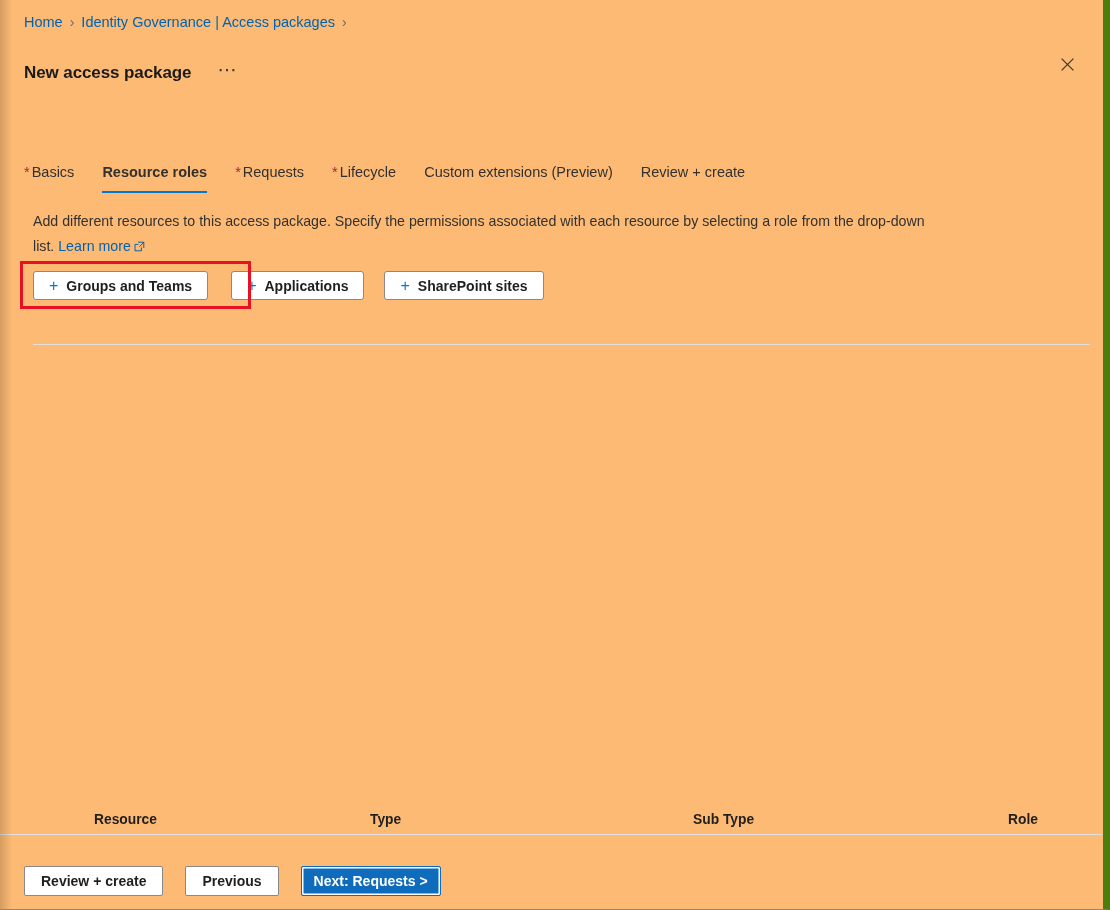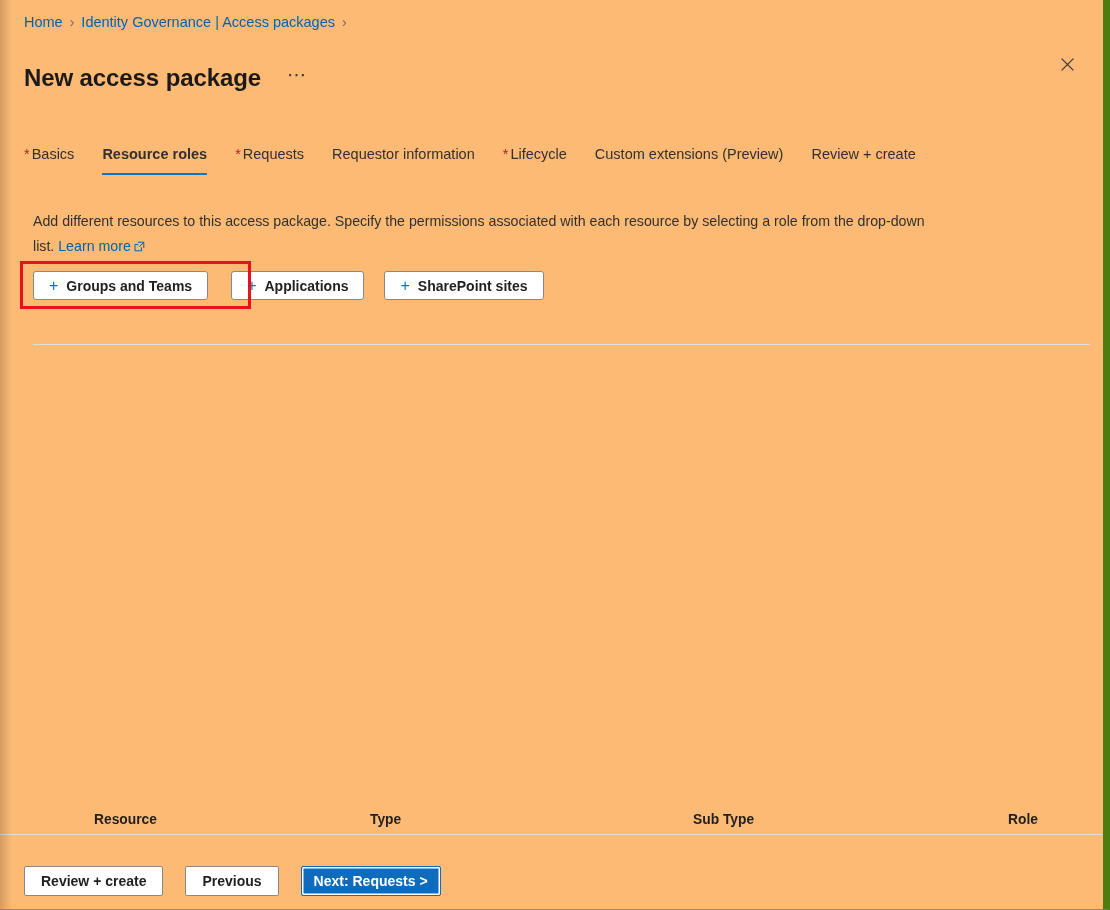--- a/index.html
+++ b/index.html
@@ -62,21 +62,21 @@
 
   
   #title-row {
     position: absolute;
     left: 24px;
     top: 45px;
     display: flex;
     align-items: center;
   }
   #page-title {
-    font-size: 24px;
+    font-size: 17px;
     font-weight: 600;
     color: #1b1a19;
     letter-spacing: -0.1px;
     line-height: 34px;
     white-space: nowrap;
   }
   #more-menu {
     margin-left: 22px;
     font-size: 19px;
     line-height: 14px;
@@ -112,20 +112,21 @@
   }
   .tab {
     position: relative;
     font-size: 14.5px;
     color: #323130;
     line-height: 20px;
     padding: 0 0 11px 0;
     margin-right: 28px;
     white-space: nowrap;
     cursor: pointer;
+    margin-top: 18px;
   }
   .tab .req-star {
     color: #a4262c;
     font-size: 14.5px;
     margin-right: 2px;
   }
   .tab.active { font-weight: 700; }
   .tab.active::after {
     content: "";
     position: absolute;
@@ -301,23 +302,20 @@
     <div class="tab">
       <span class="req-star">*</span><span>Basics</span>
     </div>
     <div class="tab active">
       <span>Resource roles</span>
     </div>
     <div class="tab">
       <span class="req-star">*</span><span>Requests</span>
     </div>
     <div class="tab">
-      <span>Requestor information</span>
-    </div>
-    <div class="tab">
       <span class="req-star">*</span><span>Lifecycle</span>
     </div>
     <div class="tab">
       <span>Custom extensions (Preview)</span>
     </div>
     <div class="tab">
       <span>Review + create</span>
     </div>
   </div>
 

